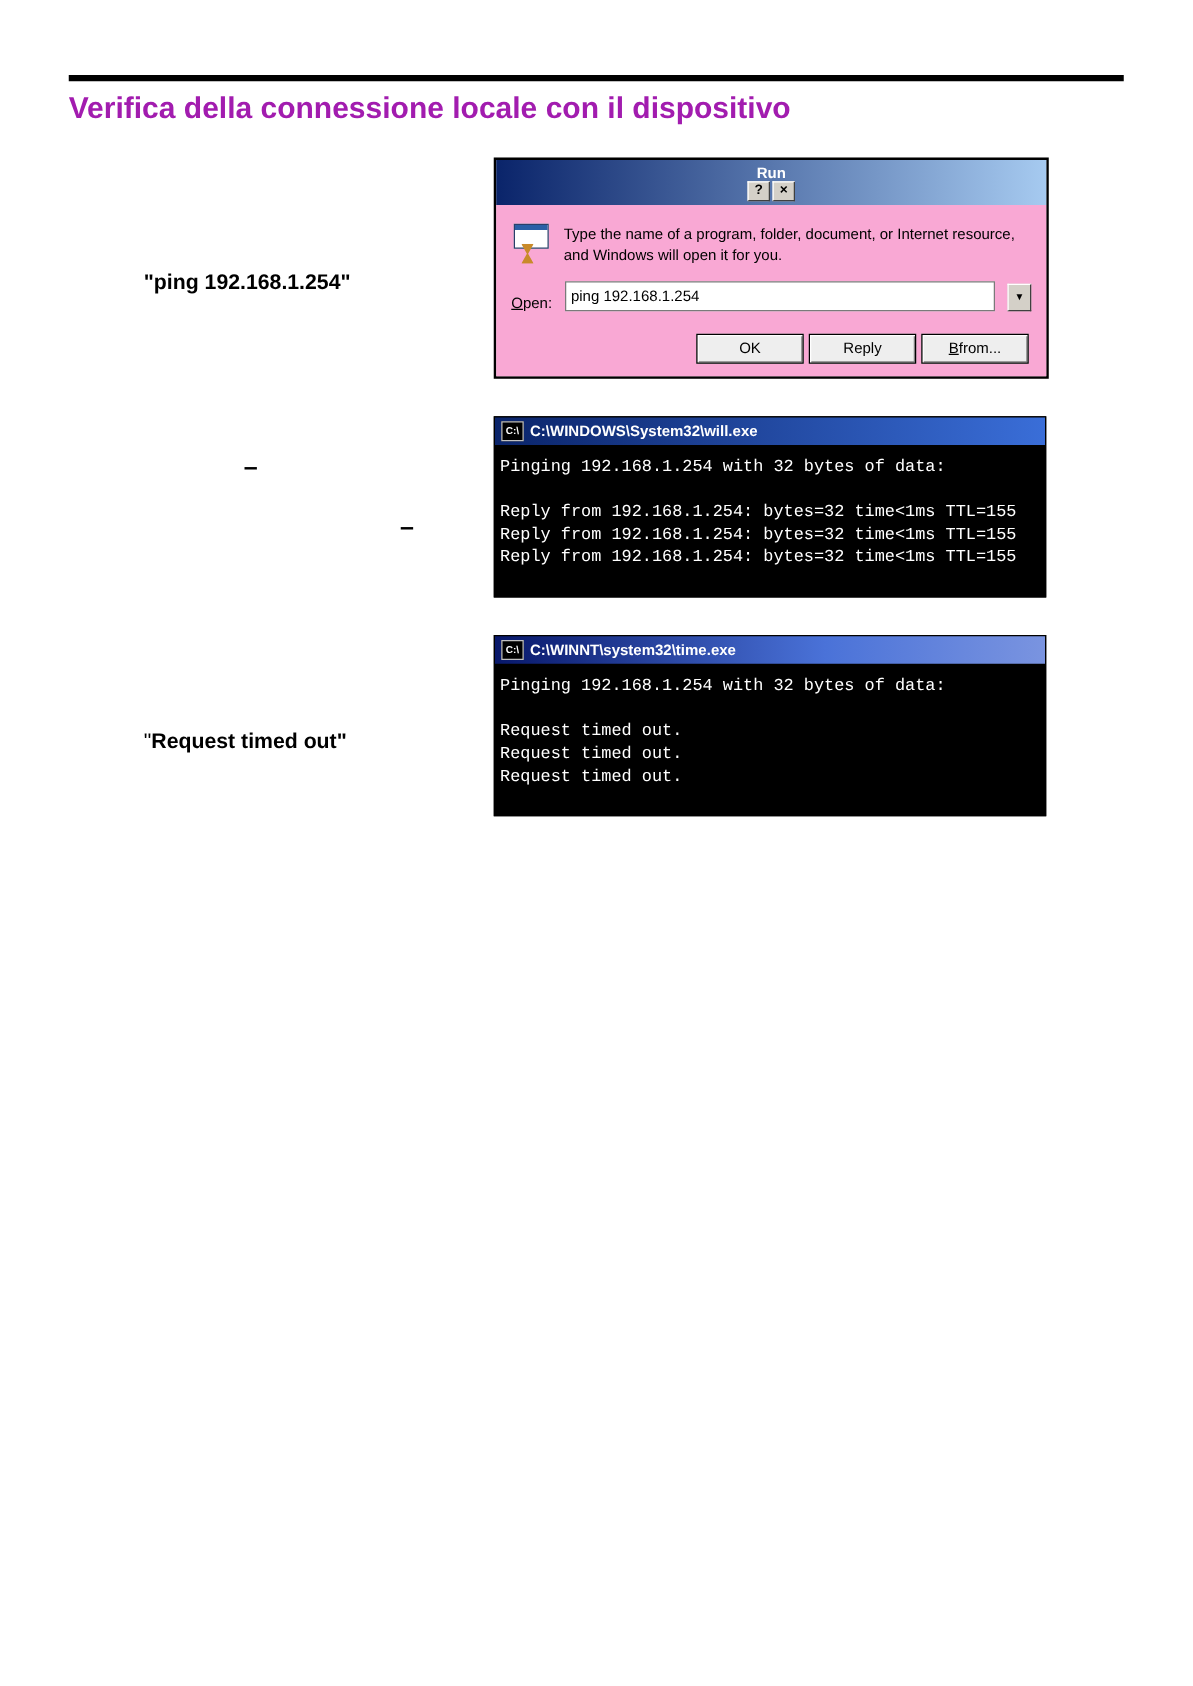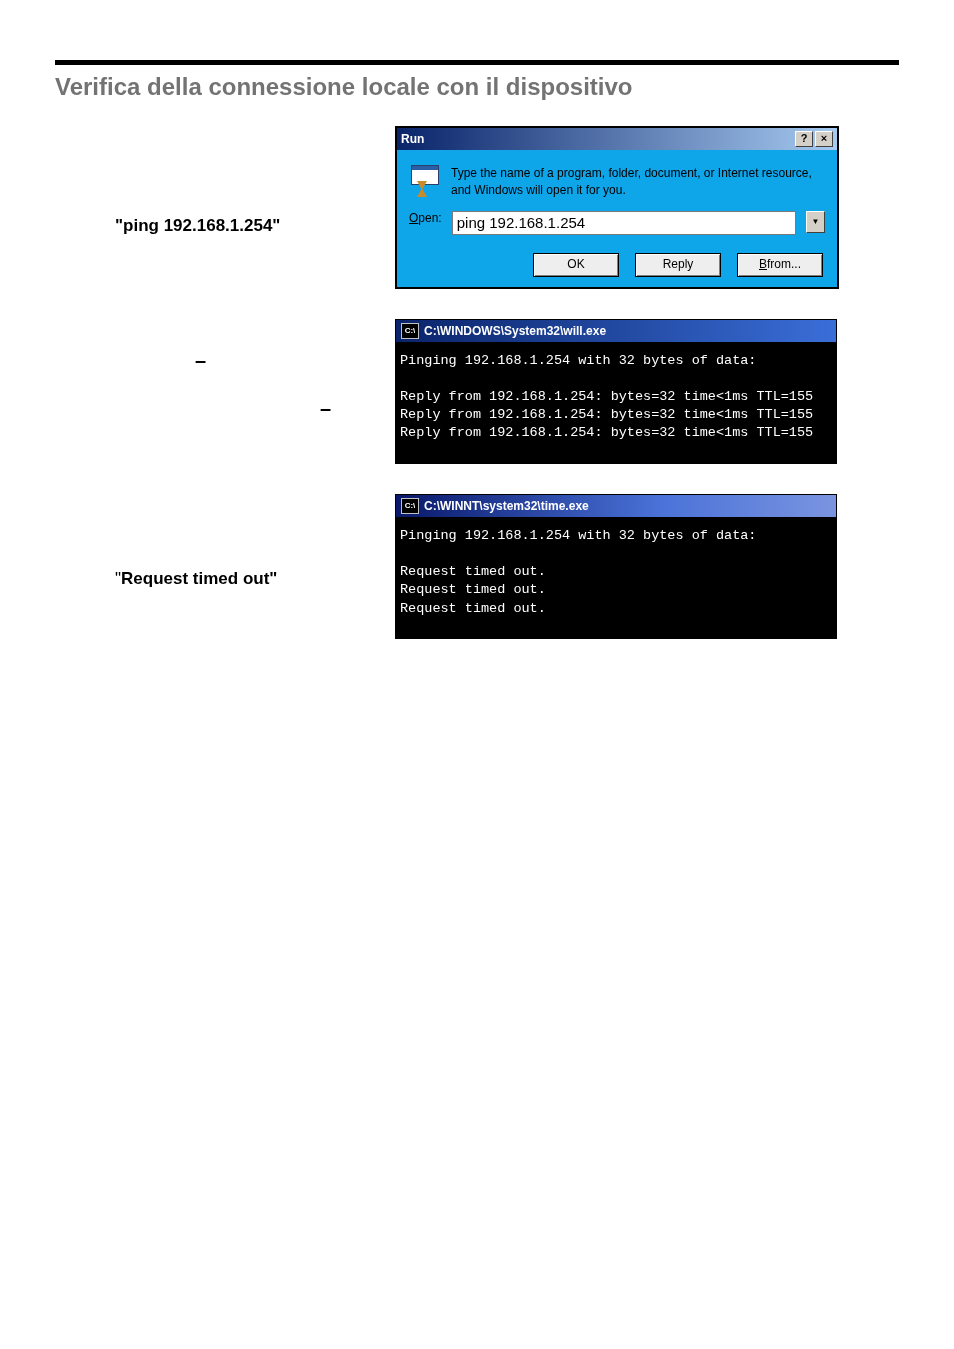--- a/index.html
+++ b/index.html
@@ -12,21 +12,21 @@
     width: 954px;
     margin: 0 auto;
     padding: 60px 55px 40px 55px;
     box-sizing: border-box;
   }
   .top-rule {
     border-top: 5px solid #000;
     margin-bottom: 8px;
   }
   .heading {
-    color: #737373;
+    color: #a21caf;
     font-family: Verdana, Arial, sans-serif;
     font-weight: bold;
     font-size: 24px;
     margin: 0 0 25px 0;
   }
   .row {
     display: flex;
     align-items: flex-start;
     margin-bottom: 30px;
   }
@@ -64,41 +64,42 @@
     font-size: 12px;
   }
   .run-title {
     background: linear-gradient(to right, #0a246a, #a6caf0);
     color: #fff;
     font-weight: bold;
     padding: 3px 4px;
     display: flex;
     justify-content: space-between;
     align-items: center;
+    flex-direction: column;
   }
   .run-title .ctl {
     display:flex;
     gap:2px;
   }
   .run-title .btn-sq {
     width: 16px;
     height: 14px;
     background: #d4d0c8;
     border: 1px solid #fff;
     border-right-color:#404040;
     border-bottom-color:#404040;
     color:#000;
     font-size:11px;
     font-weight:bold;
     text-align:center;
     line-height:12px;
   }
   .run-body {
     padding: 15px 12px 10px 12px;
-    background: #0ea5e9;
+    background: #f9a8d4;
   }
   .run-top {
     display:flex;
     gap:10px;
     margin-bottom:12px;
   }
   .run-icon {
     width:32px;
     height:32px;
     position:relative;
@@ -114,48 +115,48 @@
     width:10px;height:16px;position:absolute;bottom:0;left:8px;
     background:linear-gradient(#c98a2a,#c98a2a);
     clip-path: polygon(0 0,100% 0,55% 50%,100% 100%,0 100%,45% 50%);
   }
   .run-desc {
     font-size: 12px;
     line-height: 1.4;
   }
   .run-open-row {
     display:flex;
-    align-items:flex-start;
+    align-items:flex-end;
     gap:10px;
     margin-bottom:18px;
   }
   .run-open-label {
     text-decoration: underline;
     text-decoration-color: transparent;
     font-size:12px;
   }
   .run-open-label .u { text-decoration: underline; }
   .run-input {
     flex:1;
     height:20px;
     border:1px solid #7a7a7a;
     background:#fff;
     padding:1px 4px;
-    font-size:15px;
+    font-size:12px;
     font-family: Tahoma, sans-serif;
   }
   .run-dd {
     width:17px;height:20px;background:#d4d0c8;
     border:1px solid #fff;border-right-color:#404040;border-bottom-color:#404040;
     display:flex;align-items:center;justify-content:center;font-size:8px;
   }
   .run-buttons {
     display:flex;
     justify-content:flex-end;
-    gap:16px;
+    gap:4px;
     padding-right:2px;
   }
   .win-btn {
     width:84px;
     height:22px;
     background:#eeeeee;
     border:1px solid #000;
     box-shadow: inset 1px 1px 0 #fff, inset -1px -1px 0 #808080;
     font-size:12px;
     font-family:Tahoma,sans-serif;

